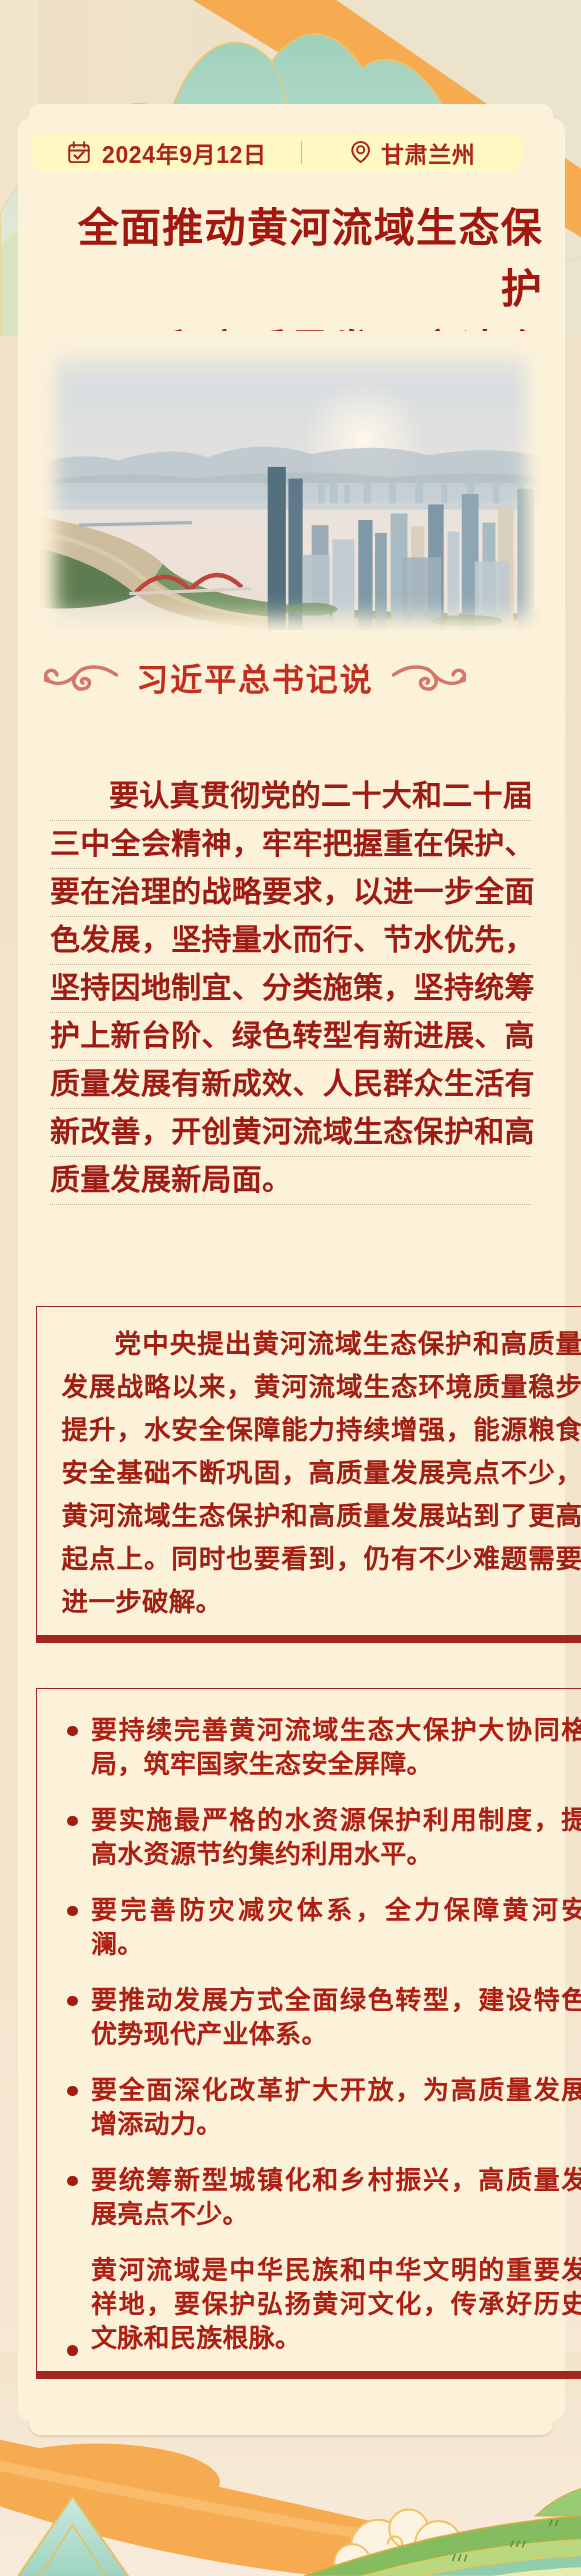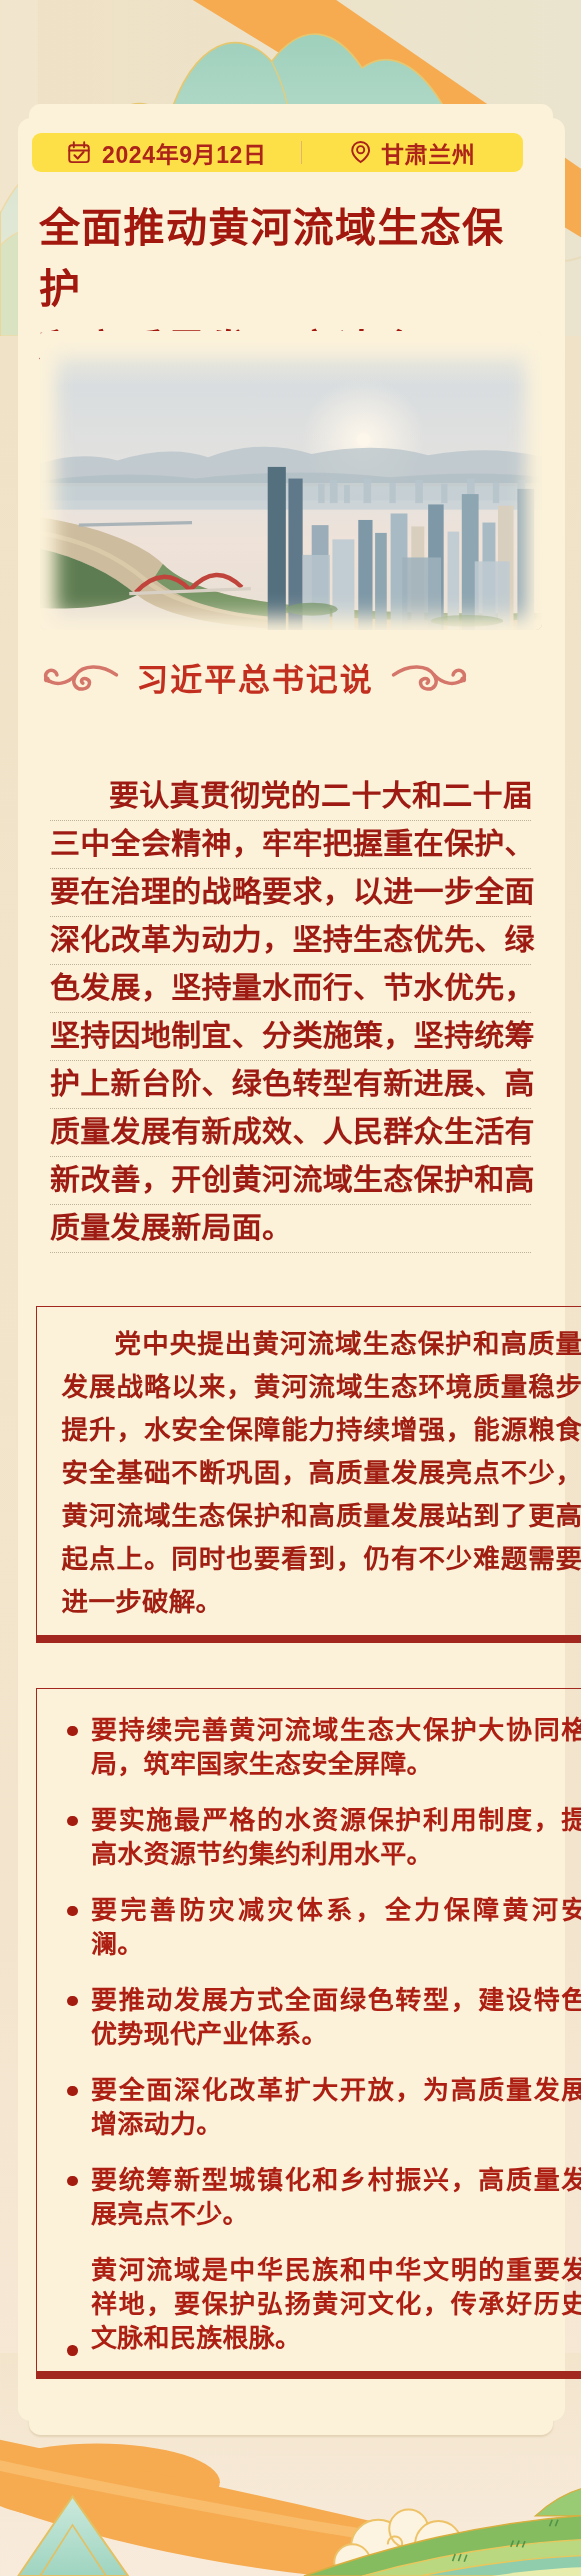--- a/index.html
+++ b/index.html
@@ -12,30 +12,30 @@
   #bottom-deco{top:2353px;left:0;z-index:0;}
   
   .card-tab{left:29px;width:524px;background:#FCF2DA;border-radius:11.6px;z-index:1;}
   #card-tab-top{top:104px;height:58px;}
   #card-tab-bottom{top:2385px;height:50px;box-shadow:0 1.3px 1.9px rgba(180,150,100,.25);}
   #card-body{top:118px;left:17.5px;width:547px;height:2303px;background:#FCF2DA;
              border-radius:13px;z-index:2;}
   
   .content{z-index:3;}
   
-  #date-badge{top:133px;left:32px;width:491px;height:39px;background:#fde047;
+  #date-badge{top:133px;left:32px;width:491px;height:39px;background:#fef9c3;
               border-radius:9px;display:flex;align-items:center;}
   .badge-seg{display:flex;align-items:center;justify-content:center;gap:9.7px;height:100%;}
   #badge-date-seg{flex:0 0 269px;}
   #badge-loc-seg{flex:1;}
   .badge-divider{width:1.3px;height:23px;background:#E2B377;}
   .badge-text{font-family:"Liberation Sans",sans-serif;font-weight:bold;
               font-size:23px;color:#AC241A;letter-spacing:0.6px;}
   
-  #main-title{top:198px;left:39px;width:504px;text-align:left;
+  #main-title{top:198px;left:39px;width:504px;text-align:right;
               font-family:"Liberation Serif",serif;font-weight:900;
               font-size:41px;line-height:61px;color:#A3180E;letter-spacing:1.3px;}
   
   #photo-frame{top:331px;left:40px;width:502px;height:299px;border-radius:6.5px;overflow:hidden;}
   #photo-vignette{top:331px;left:40px;width:502px;height:299px;border-radius:6.5px;
                   box-shadow:inset 0 0 22px 13px #FCF2DA, inset 0 11.6px 19.4px 6.5px #FCF2DA;
                   pointer-events:none;z-index:4;}
   
   #section-header{top:654px;left:0;width:510px;display:flex;align-items:center;
                   justify-content:center;gap:17px;}
@@ -262,21 +262,20 @@
       <path d="M22,20 a9,9 0 1,0 -12,10"></path>
     </g>
     <circle cx="6" cy="27" r="4.5" fill="#D5766A"></circle>
   </svg>
 </div>
 
 <div id="quote-block" class="abs content">
   <div class="q-line q-indent">要认真贯彻党的二十大和二十届</div>
   <div class="q-line">三中全会精神，牢牢把握重在保护、</div>
   <div class="q-line">要在治理的战略要求，以进一步全面</div>
-  <div class="q-line">深化改革为动力，坚持生态优先、绿</div>
   <div class="q-line">色发展，坚持量水而行、节水优先，</div>
   <div class="q-line">坚持因地制宜、分类施策，坚持统筹</div>
   <div class="q-line">护上新台阶、绿色转型有新进展、高</div>
   <div class="q-line">质量发展有新成效、人民群众生活有</div>
   <div class="q-line">新改善，开创黄河流域生态保护和高</div>
   <div class="q-line">质量发展新局面。</div>
 </div>
 
 <div id="summary-box" class="abs content red-box">
   <p>党中央提出黄河流域生态保护和高质量发展战略以来，黄河流域生态环境质量稳步提升，水安全保障能力持续增强，能源粮食安全基础不断巩固，高质量发展亮点不少，黄河流域生态保护和高质量发展站到了更高起点上。同时也要看到，仍有不少难题需要进一步破解。</p>

